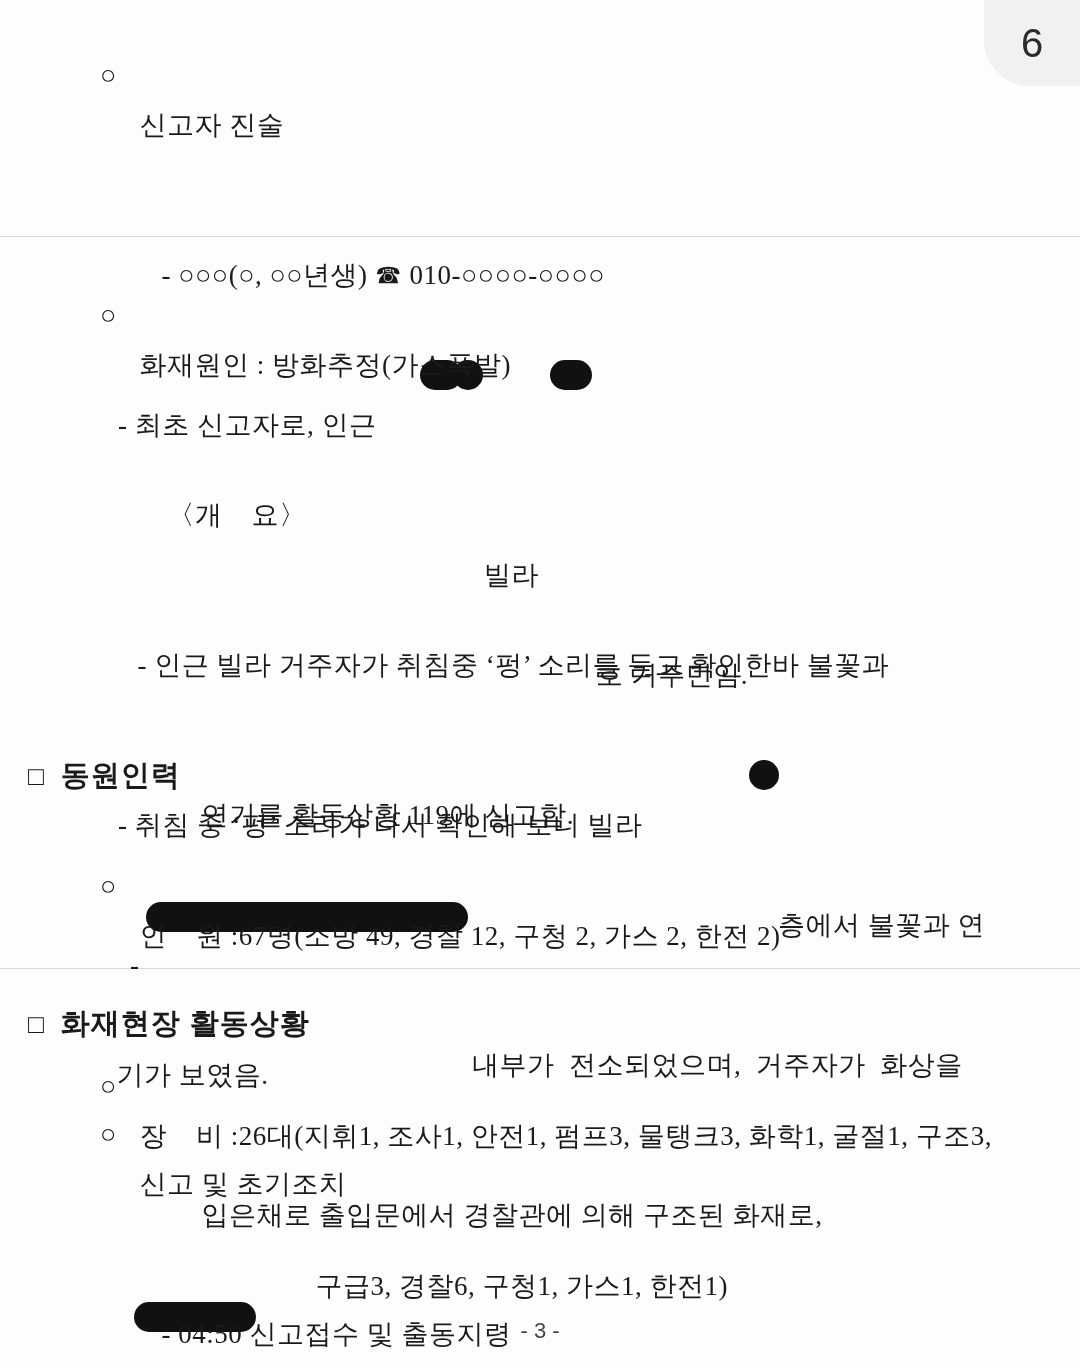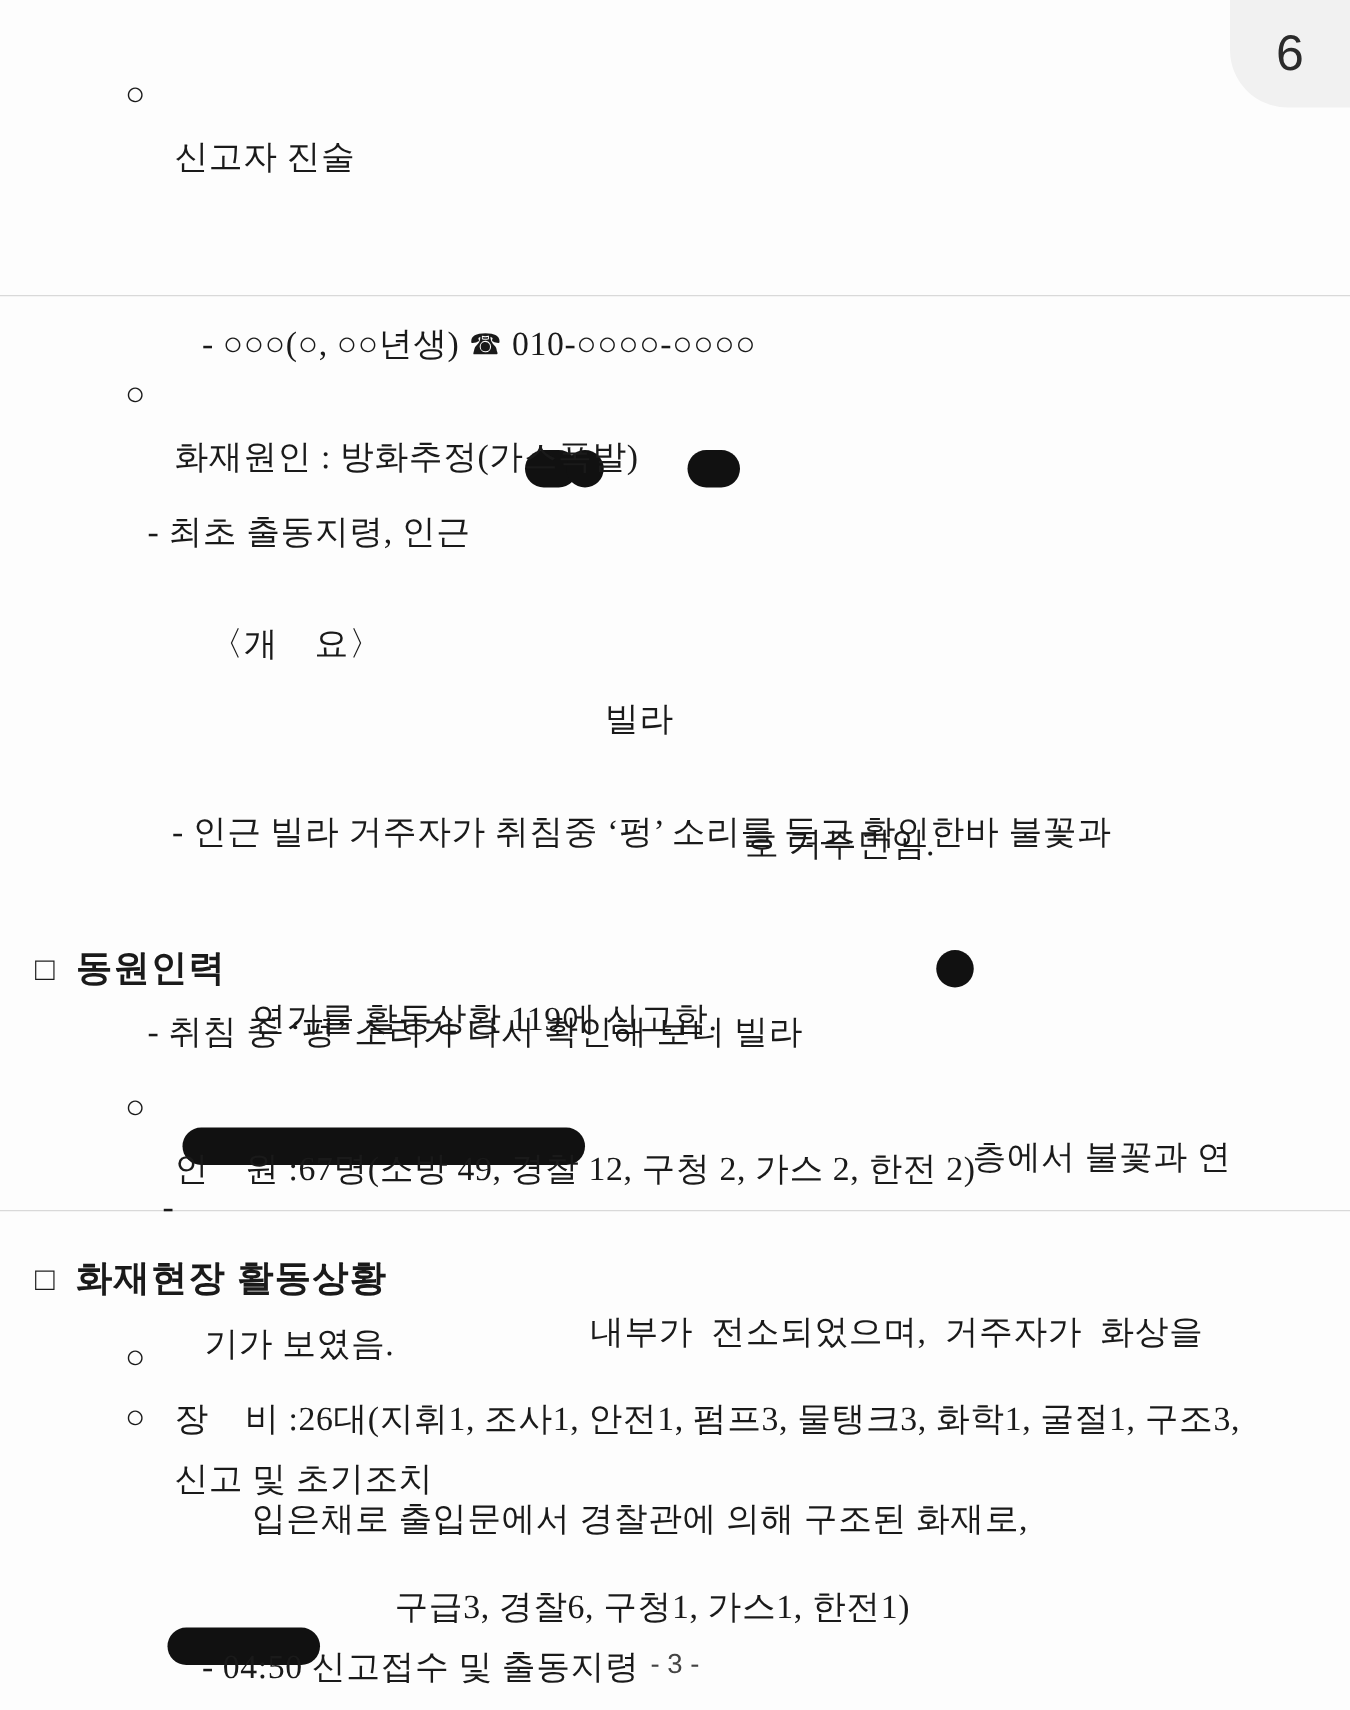--- a/index.html
+++ b/index.html
@@ -58,21 +58,21 @@
     font-size: 27px;
     line-height: 50px;
     letter-spacing: 0.5px;
     white-space: pre;
   }
 
   .lvl-circle { padding-left: 96px; }
   .lvl-dash   { padding-left: 118px; }
   .lvl-dash2  { padding-left: 94px; }
   .lvl-cont   { padding-left: 158px; }
-  .lvl-cont2  { padding-left: 120px; }
+  .lvl-cont2  { padding-left: 73px; }
   .lvl-cont3  { padding-left: 272px; }
   .lvl-square { padding-left: 88px; }
   .lvl-angle  { padding-left: 124px; }
 
   .marker {
     position: absolute;
     left: 0;
     display: inline-block;
   }
   .circle-m { left: 100px; }
@@ -146,21 +146,21 @@
 
   <div class="block" style="top: 0px;">
     <div class="line lvl-circle">
       <span class="marker circle-m">○</span>
       <span>신고자 진술</span>
     </div>
     <div class="line lvl-dash">
       <span>- ○○○(○, ○○년생) ☎ 010-○○○○-○○○○</span>
     </div>
     <div class="line lvl-dash">
-      <span style="position:absolute; left:118px;">- 최초 출동지령, 인근 </span>
+      <span style="position:absolute; left:118px;">- 최초 신고자로, 인근 </span>
       <span class="blob blob-md" style="position:absolute; left:418px; top:10px;"></span>
       <span class="blob blob-sm" style="position:absolute; left:452px; top:10px;"></span>
       <span style="position:absolute; left:484px;">빌라 </span>
       <span class="blob blob-md" style="position:absolute; left:548px; top:10px;"></span>
       <span style="position:absolute; left:596px;">호 거주민임.</span>
     </div>
     <div class="line lvl-dash">
       <span style="position:absolute; left:118px;">- 취침 중 ‘펑’ 소리가 나서 확인해 보니 빌라 </span>
       <span class="blob blob-sm" style="position:absolute; left:748px; top:10px;"></span>
       <span style="position:absolute; left:778px;">층에서 불꽃과 연</span>

